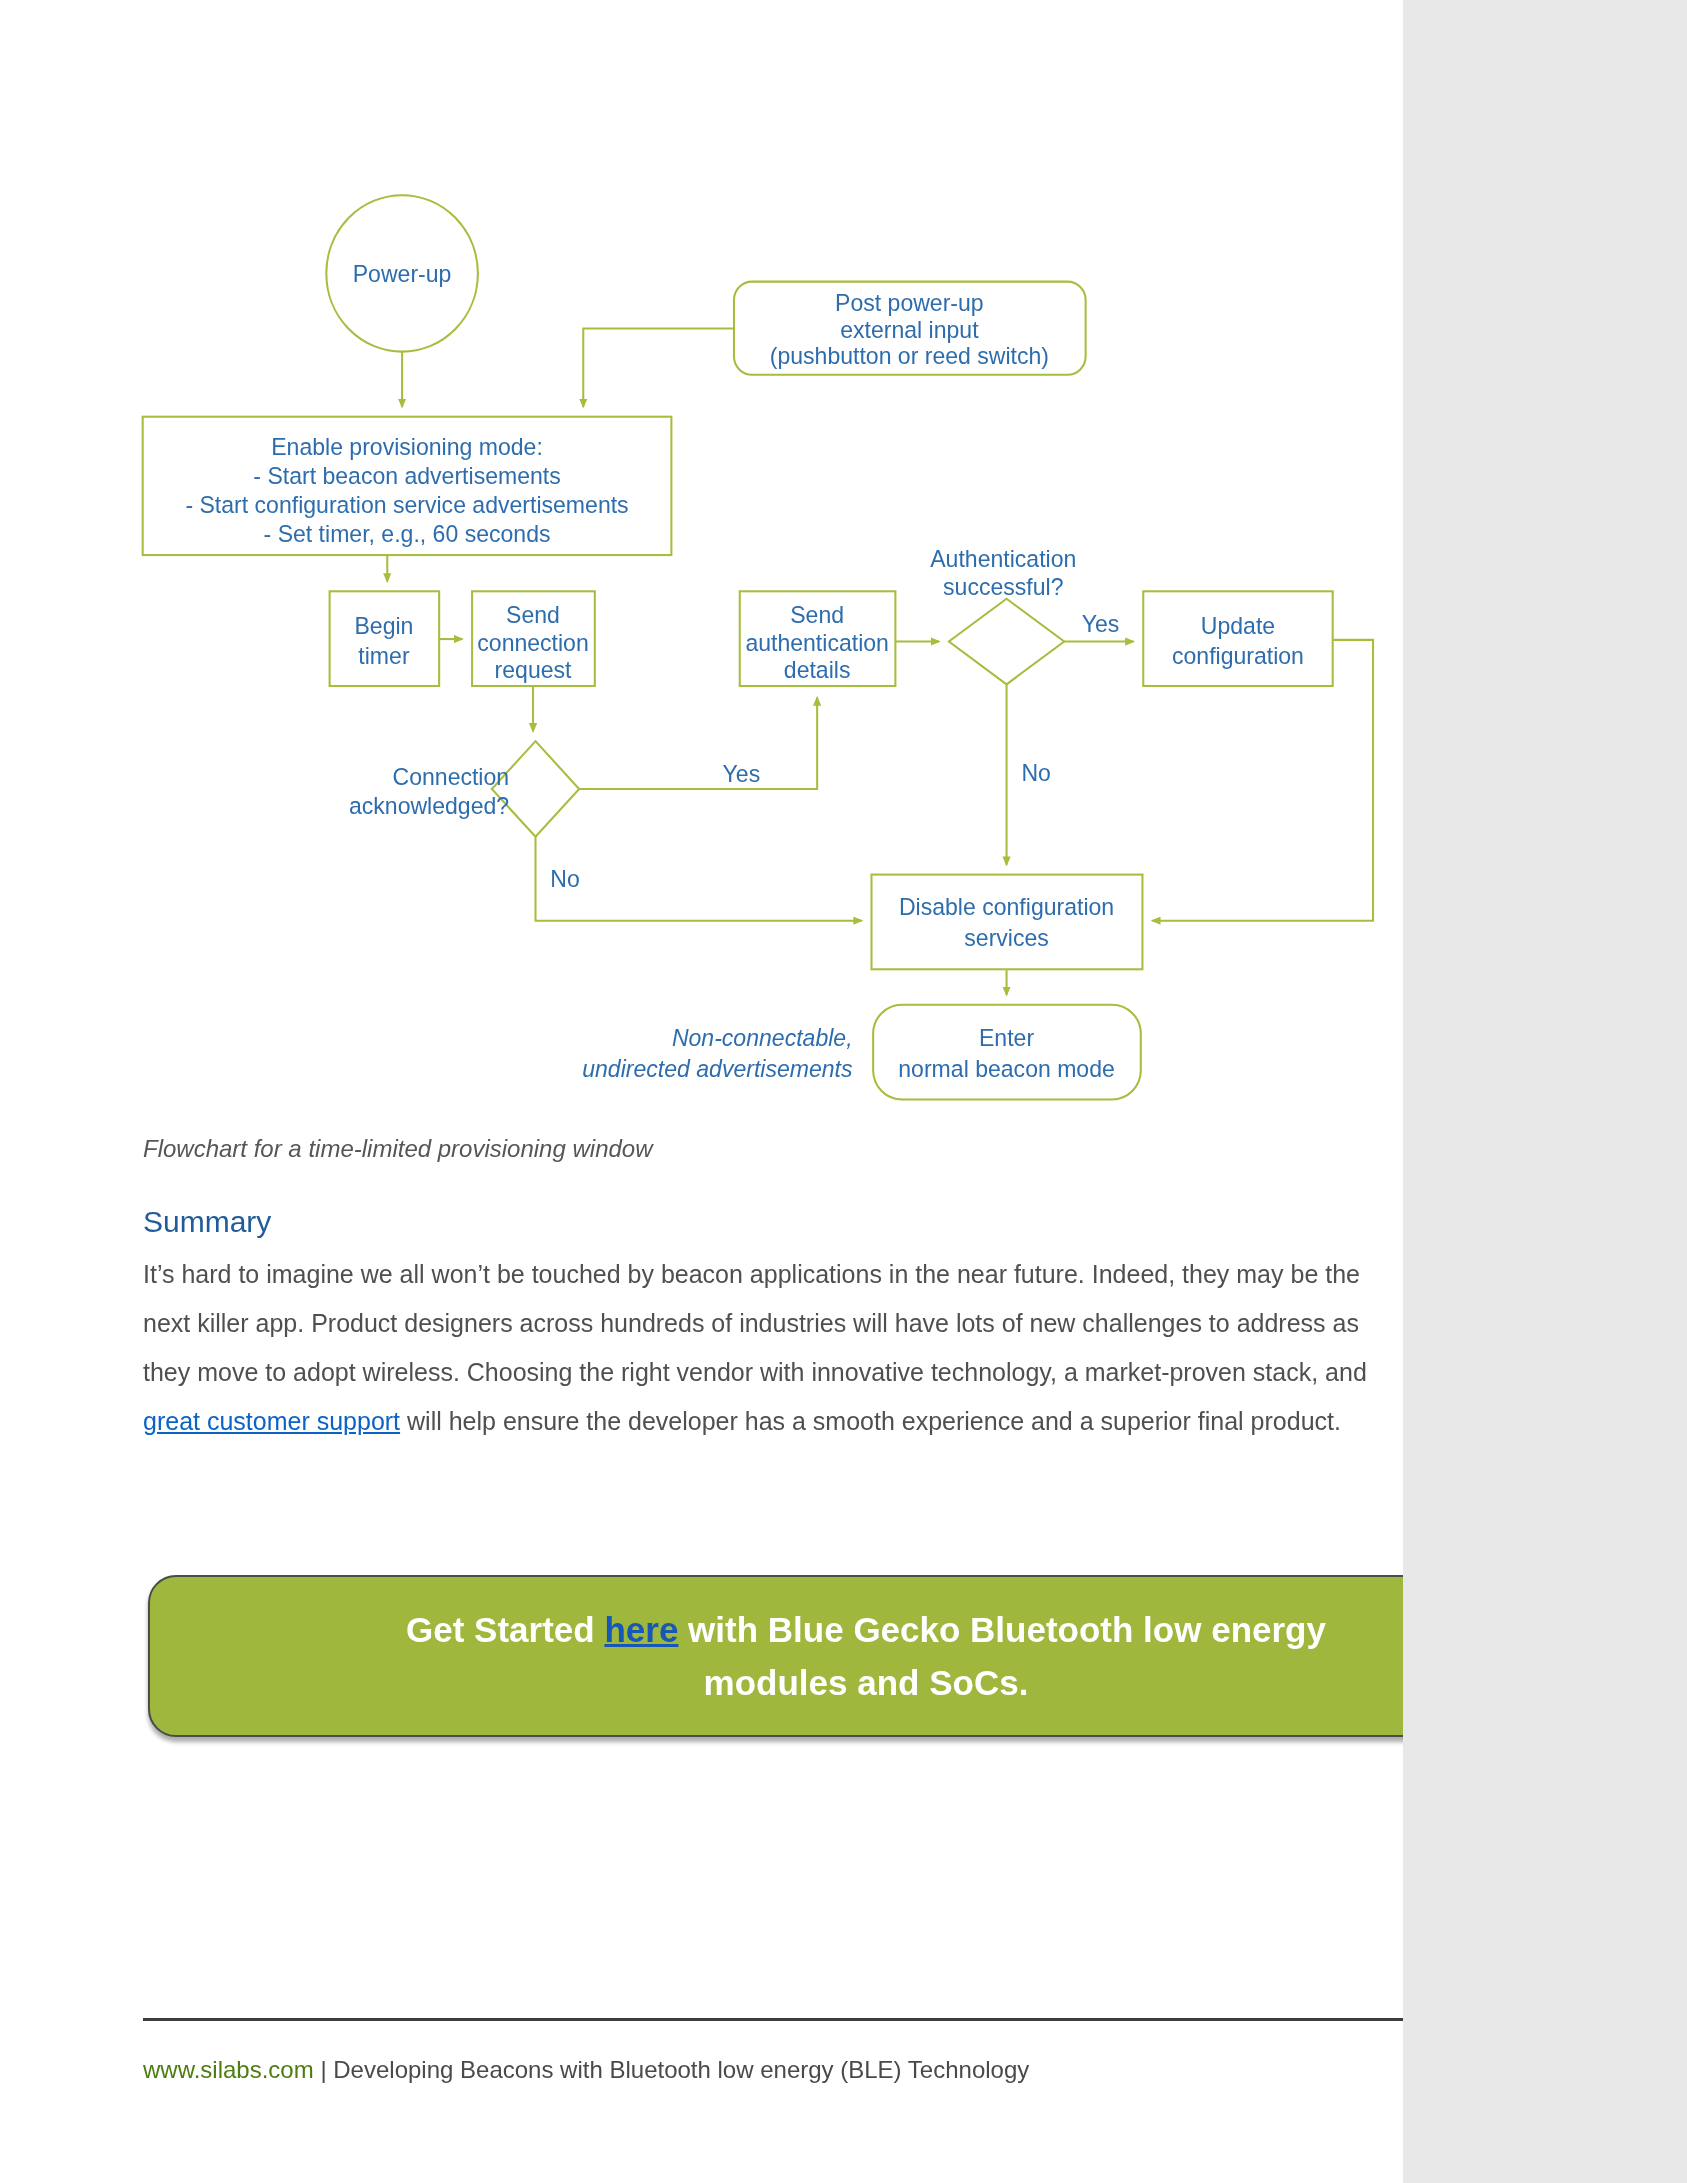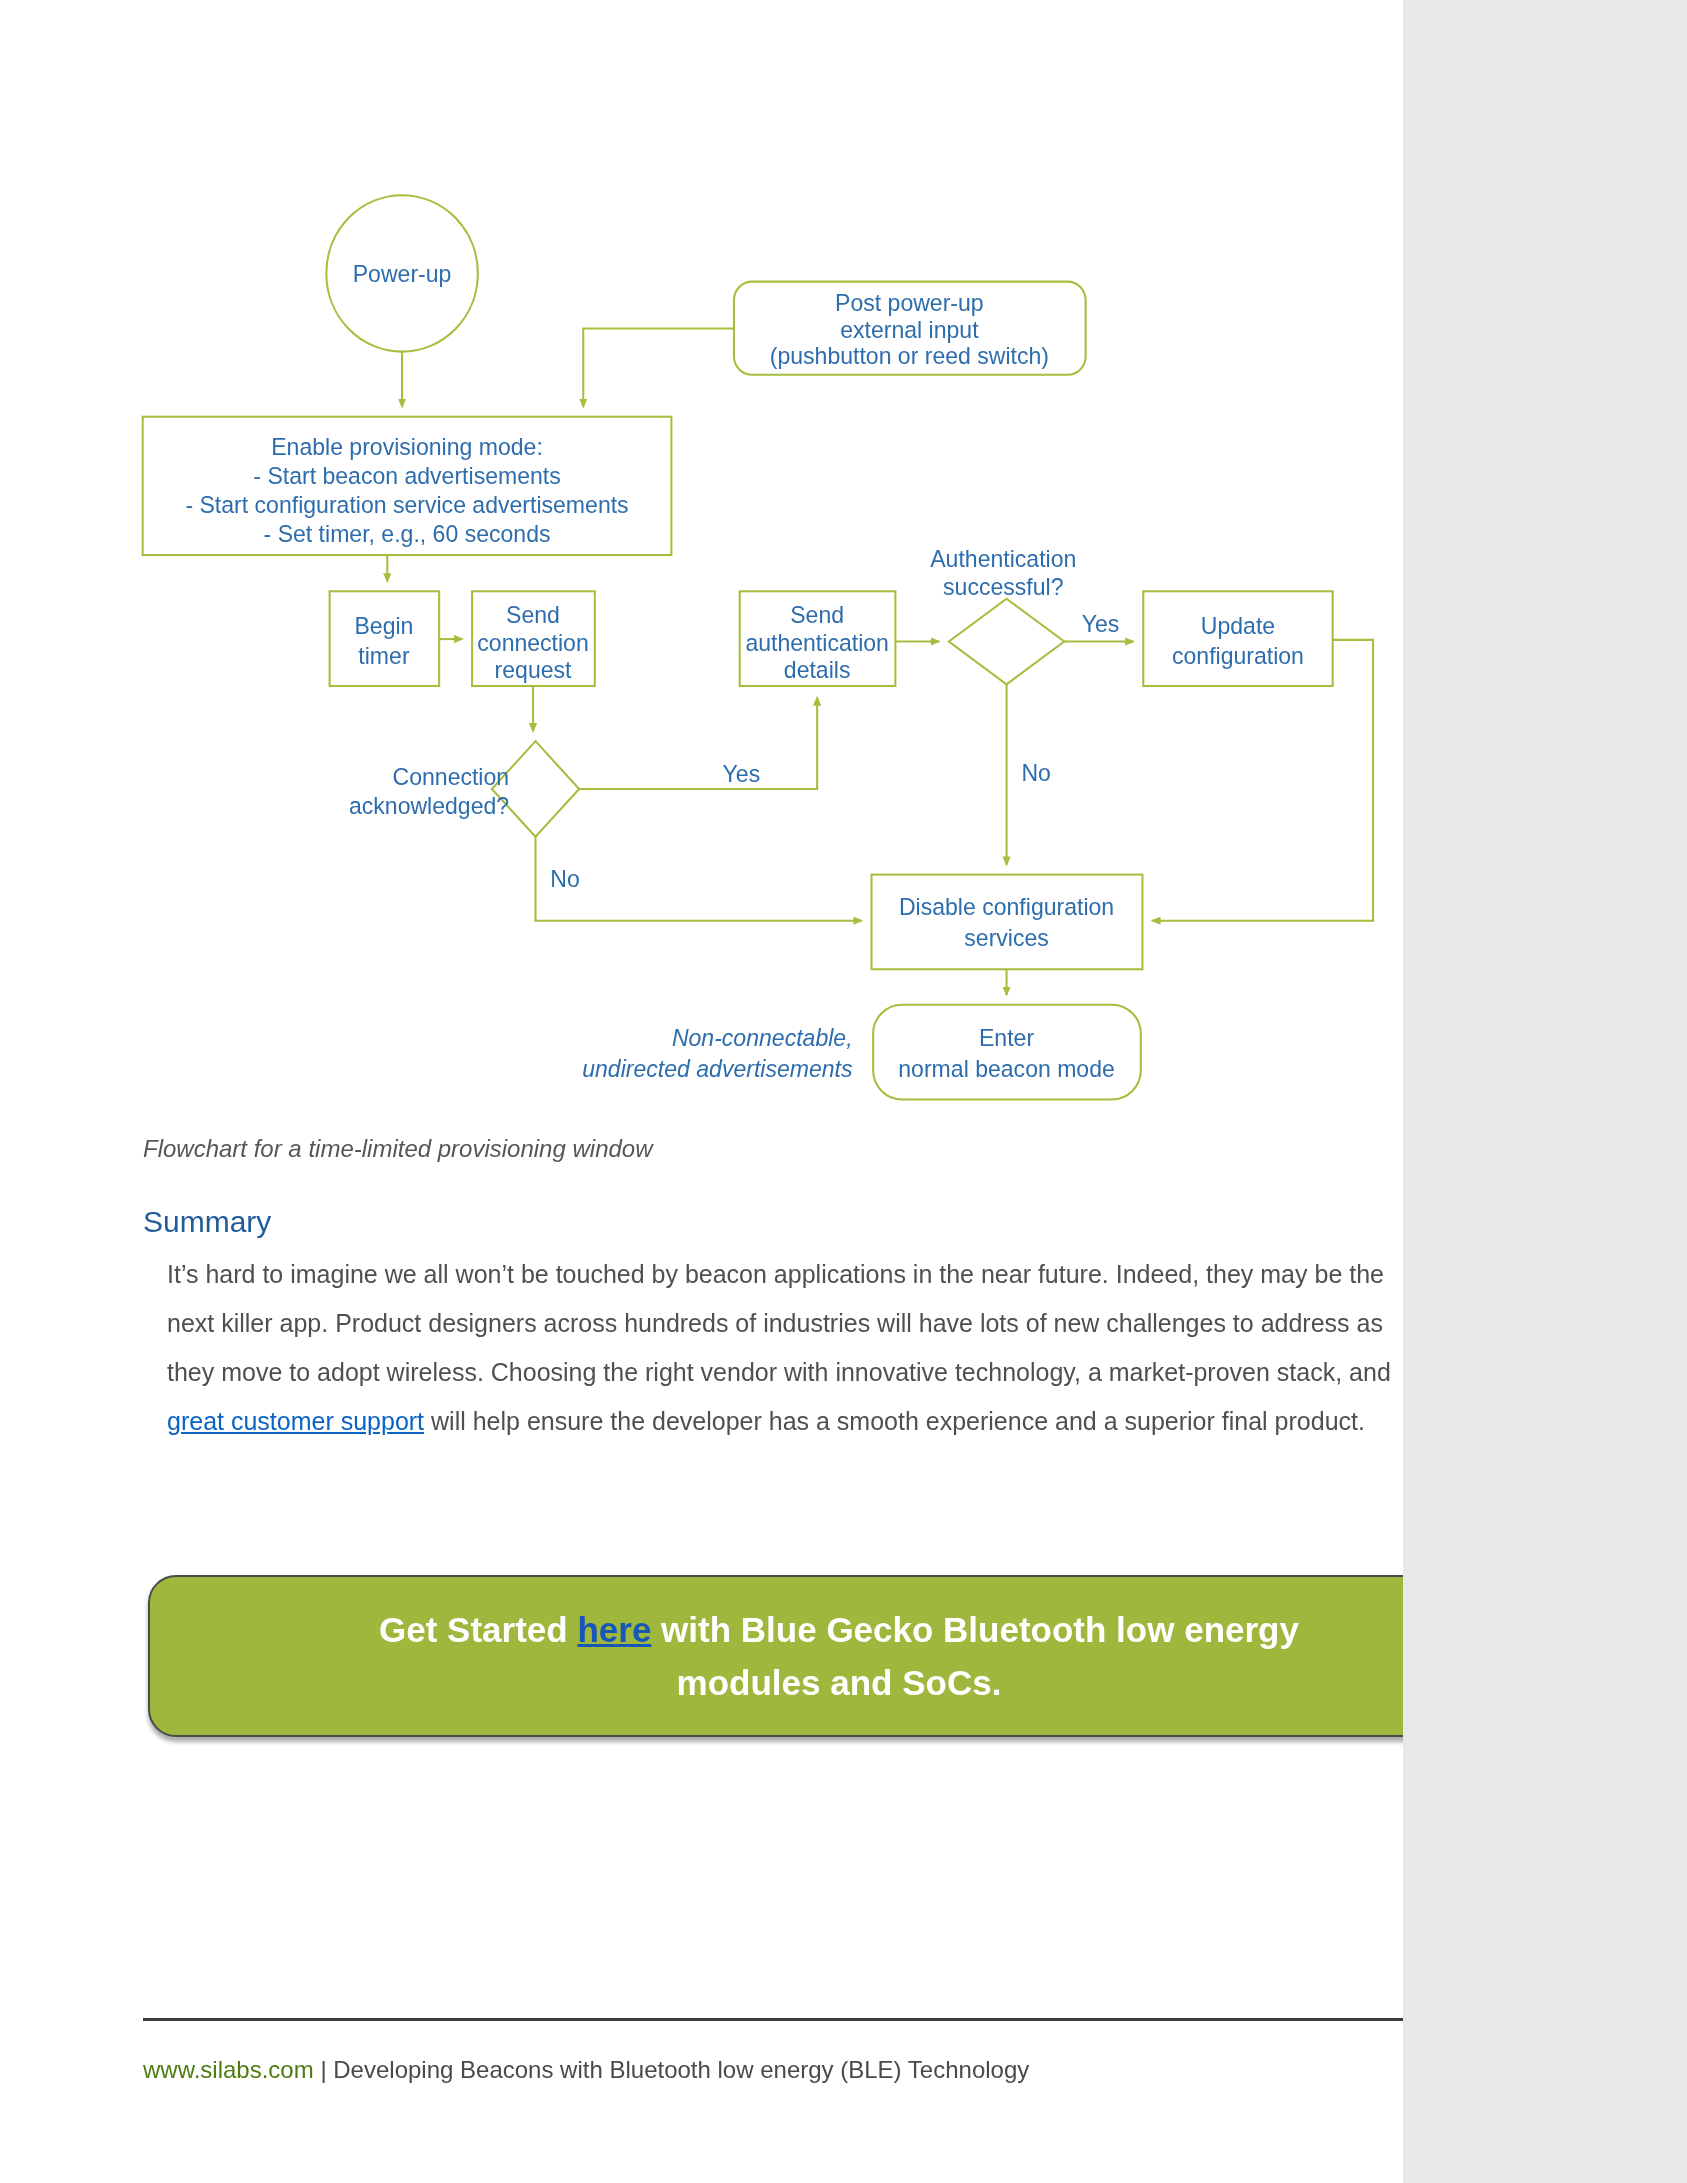--- a/index.html
+++ b/index.html
@@ -18,31 +18,31 @@
   .caption{
     position:absolute;left:143px;top:1135px;font-size:24px;font-style:italic;
     color:#565656;white-space:nowrap;
   }
   .summary-heading{
     position:absolute;left:143px;top:1205px;margin:0;font-size:30px;font-weight:400;
     color:var(--heading-blue,#1f5c99);white-space:nowrap;
   }
   .para{position:absolute;left:143px;width:1434px;font-size:25px;line-height:49px;
     color:var(--body-text,#4f4f4f);}
-  .para-1{top:1250px;margin-left:24px;}
+  .para-1{top:1250px;}
   .para-2{top:1457px;}
   .tline{white-space:nowrap;}
   a.textlink{color:var(--link-blue,#0b63c5);text-decoration:underline;cursor:pointer;text-align:right;}
   
   .cta{
     position:absolute;left:148px;top:1575px;width:1378px;height:158px;
     background:var(--accent-green,#9eb73c);
     border:2.5px solid #484d46;border-radius:28px;
     box-shadow:0 4.1px 4.1px rgba(70,70,70,0.45);
-    display:flex;align-items:center;justify-content:center;
+    display:flex;align-items:center;justify-content:center;padding-left:27px;
   }
   .cta-text{
     text-align:center;color:#ffffff;font-size:35px;font-weight:700;line-height:53px;
   }
   .cta a.ctalink{color:#1757b8;text-decoration:underline;cursor:pointer;}
   
   .footer-rule{position:absolute;left:143px;top:2018px;width:1402px;height:2.5px;background:#3d3d3d;}
   .footer{
     position:absolute;left:143px;top:2056px;width:1402px;
     display:flex;justify-content:space-between;align-items:baseline;

